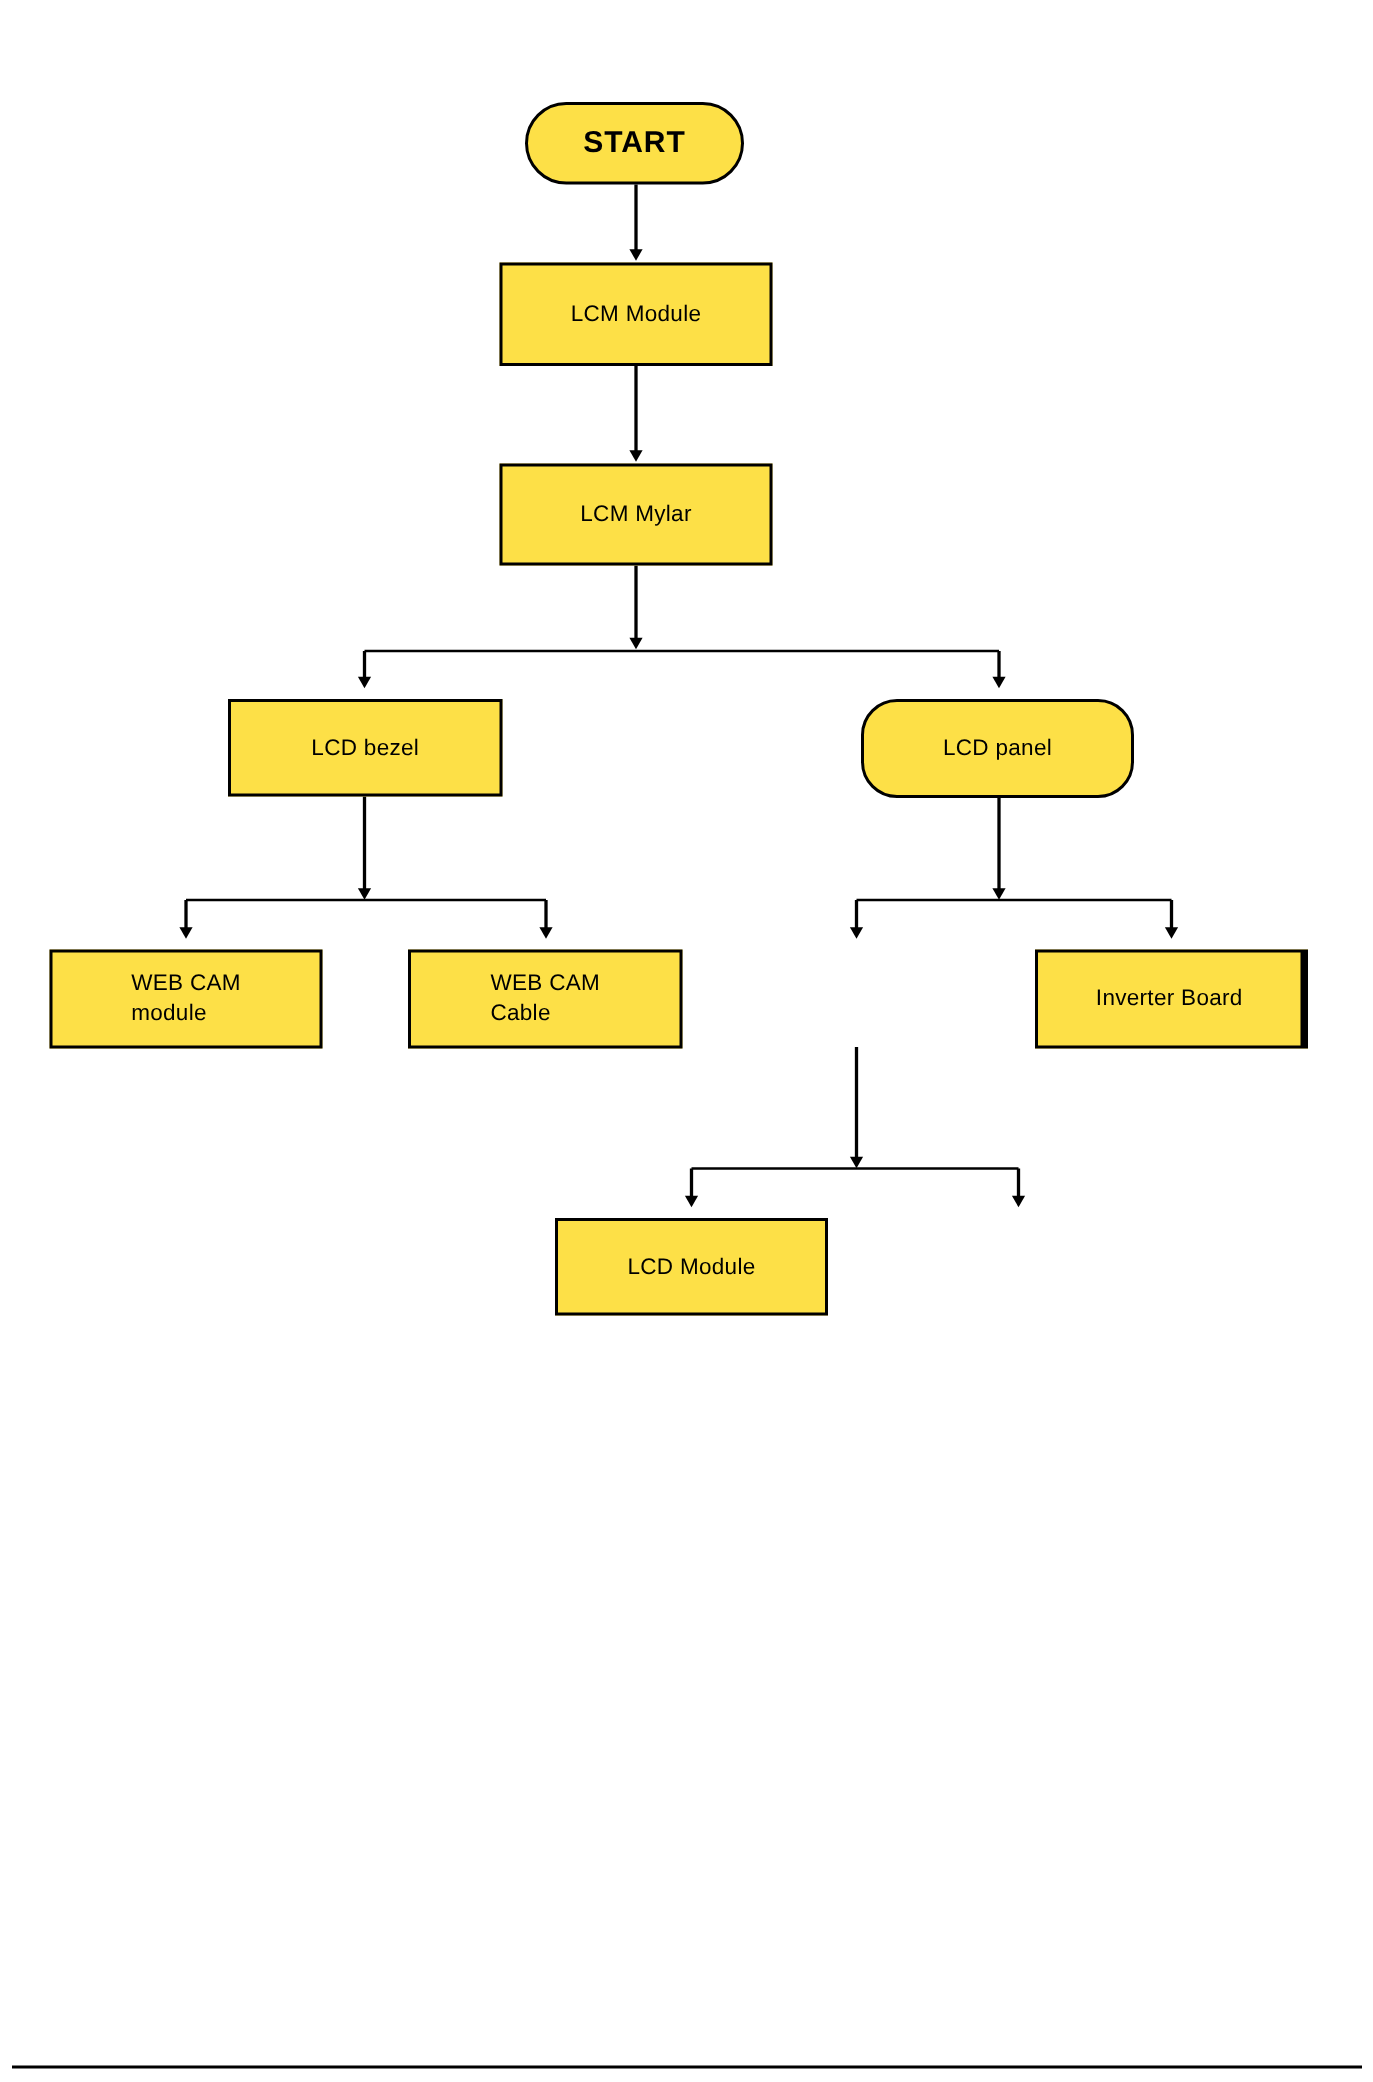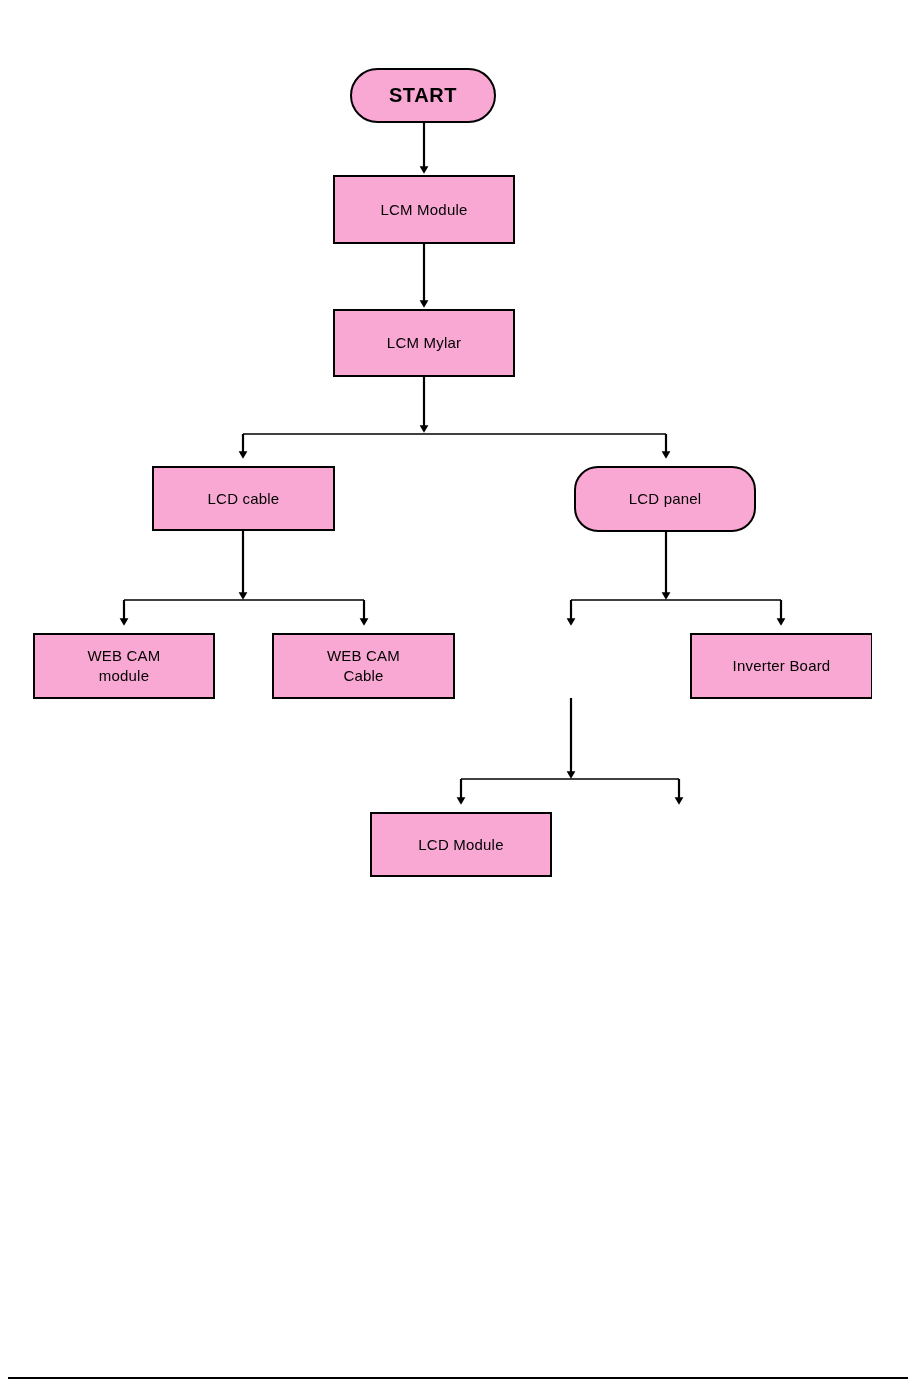--- a/index.html
+++ b/index.html
@@ -23,47 +23,47 @@
     left: 0;
     top: 0;
     width: 915px;
     height: 1388px;
     display: block;
   }
   
   .node {
     position: absolute;
     box-sizing: border-box;
-    background: #f9a8d4;
+    background: #fde047;
     border: 2px solid #000000;
     display: flex;
     align-items: center;
     justify-content: center;
-    text-align: center;
+    text-align: left;
     color: #000000;
     line-height: 1.32;
     z-index: 3;
   }
   .node .node-label {
     display: block;
     white-space: pre-line;
     padding: 0 4px;
   }
   .node.terminator {
     border-radius: 999px;
     font-weight: bold;
     letter-spacing: 0.6px;
     font-size: 20px;
   }
   .node.process {
     font-size: 15px;
     letter-spacing: 0.2px;
   }
   .node.clipped-right {
-    border-right: 1px solid #000000;
+    border-right: 5px solid #000000;
   }
   
   #footer-rule {
     position: absolute;
     background: #000000;
     z-index: 2;
   }
 </style>
 </head>
 <body>
@@ -126,21 +126,21 @@
 
   <div class="node process" style="left:333px; top:175px; width:182px; height:69px;">
     <span class="node-label">LCM Module</span>
   </div>
 
   <div class="node process" style="left:333px; top:309px; width:182px; height:68px;">
     <span class="node-label">LCM Mylar</span>
   </div>
 
   <div class="node process" style="left:152px; top:466px; width:183px; height:65px;">
-    <span class="node-label">LCD cable</span>
+    <span class="node-label">LCD bezel</span>
   </div>
 
   <div class="node process" style="left:574px; top:466px; width:182px; height:66px;border-radius:24px;">
     <span class="node-label">LCD panel</span>
   </div>
 
   <div class="node process" style="left:33px; top:633px; width:182px; height:66px;">
     <span class="node-label">WEB CAM
 module</span>
   </div>

